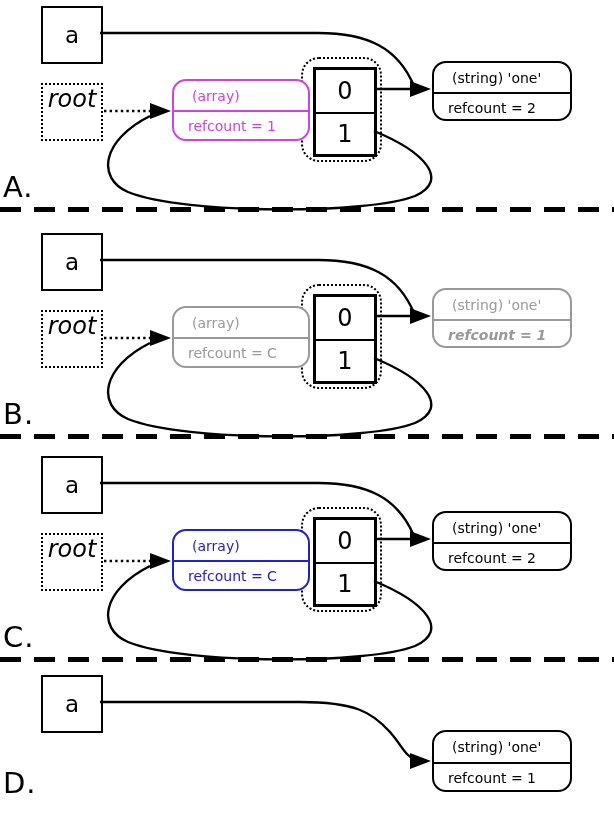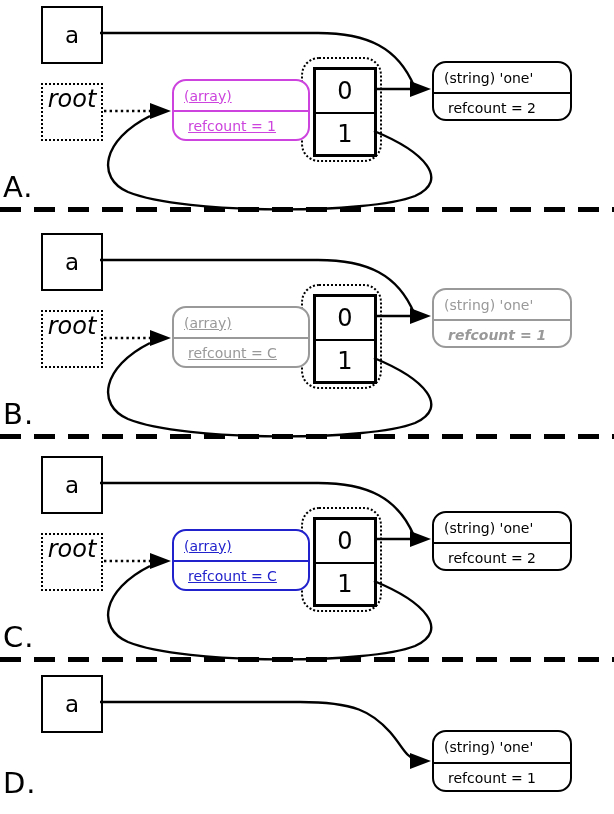--- a/index.html
+++ b/index.html
@@ -17,28 +17,28 @@
   .rootbox{
     position:absolute;width:58px;height:54px;border:2.5px dotted #000;
     display:flex;align-items:flex-start;justify-content:center;
     font-size:24px;font-style:italic;background:#fff;
   }
   .node{
     position:absolute;border:2.5px solid currentColor;border-radius:14px;
     background:#fff;box-sizing:border-box;z-index:3;
   }
   .node .row1{
-    height:29px;display:flex;align-items:center;padding-left:10px;
+    height:29px;display:flex;align-items:center;padding-left:18px;
     font-size:14px;white-space:nowrap;
   }
   .node .row2{
     height:27px;border-top:2.5px solid currentColor;display:flex;align-items:center;
     padding-left:14px;font-size:14px;white-space:nowrap;
   }
-  .arraynode{left:172px;top:79px;width:138px;height:62px;text-decoration:underline;}
+  .arraynode{left:172px;top:79px;width:138px;height:62px;}
   .stringnode{left:432px;top:61px;width:140px;height:60px;}
   .dotwrap{
     position:absolute;left:301px;top:57px;width:81px;height:105px;
     border:2.5px dotted #000;border-radius:18px;box-sizing:border-box;z-index:2;
   }
   .slots{
     position:absolute;left:313px;top:67px;width:58px;height:84px;
     border:3px solid #000;box-sizing:content-box;background:#fff;z-index:4;
   }
   .slot{

